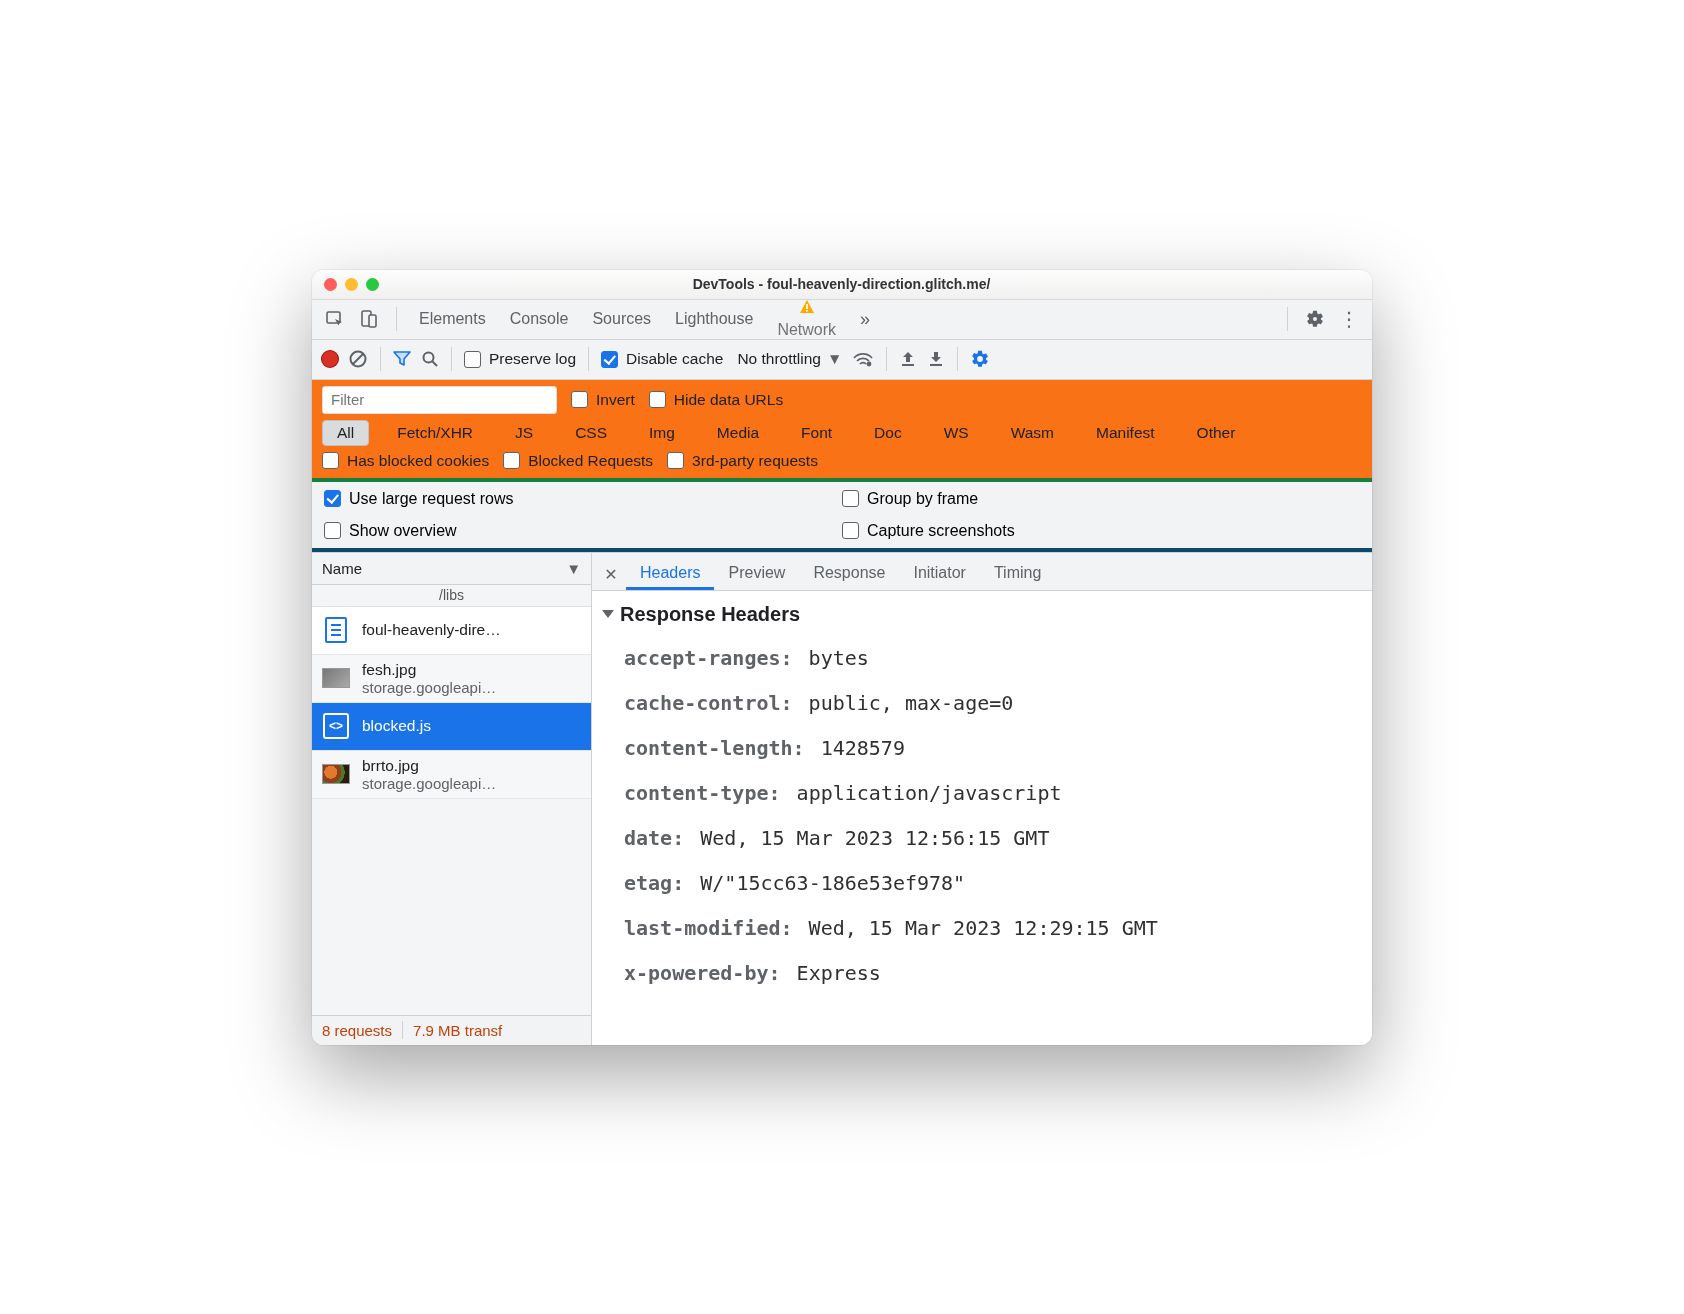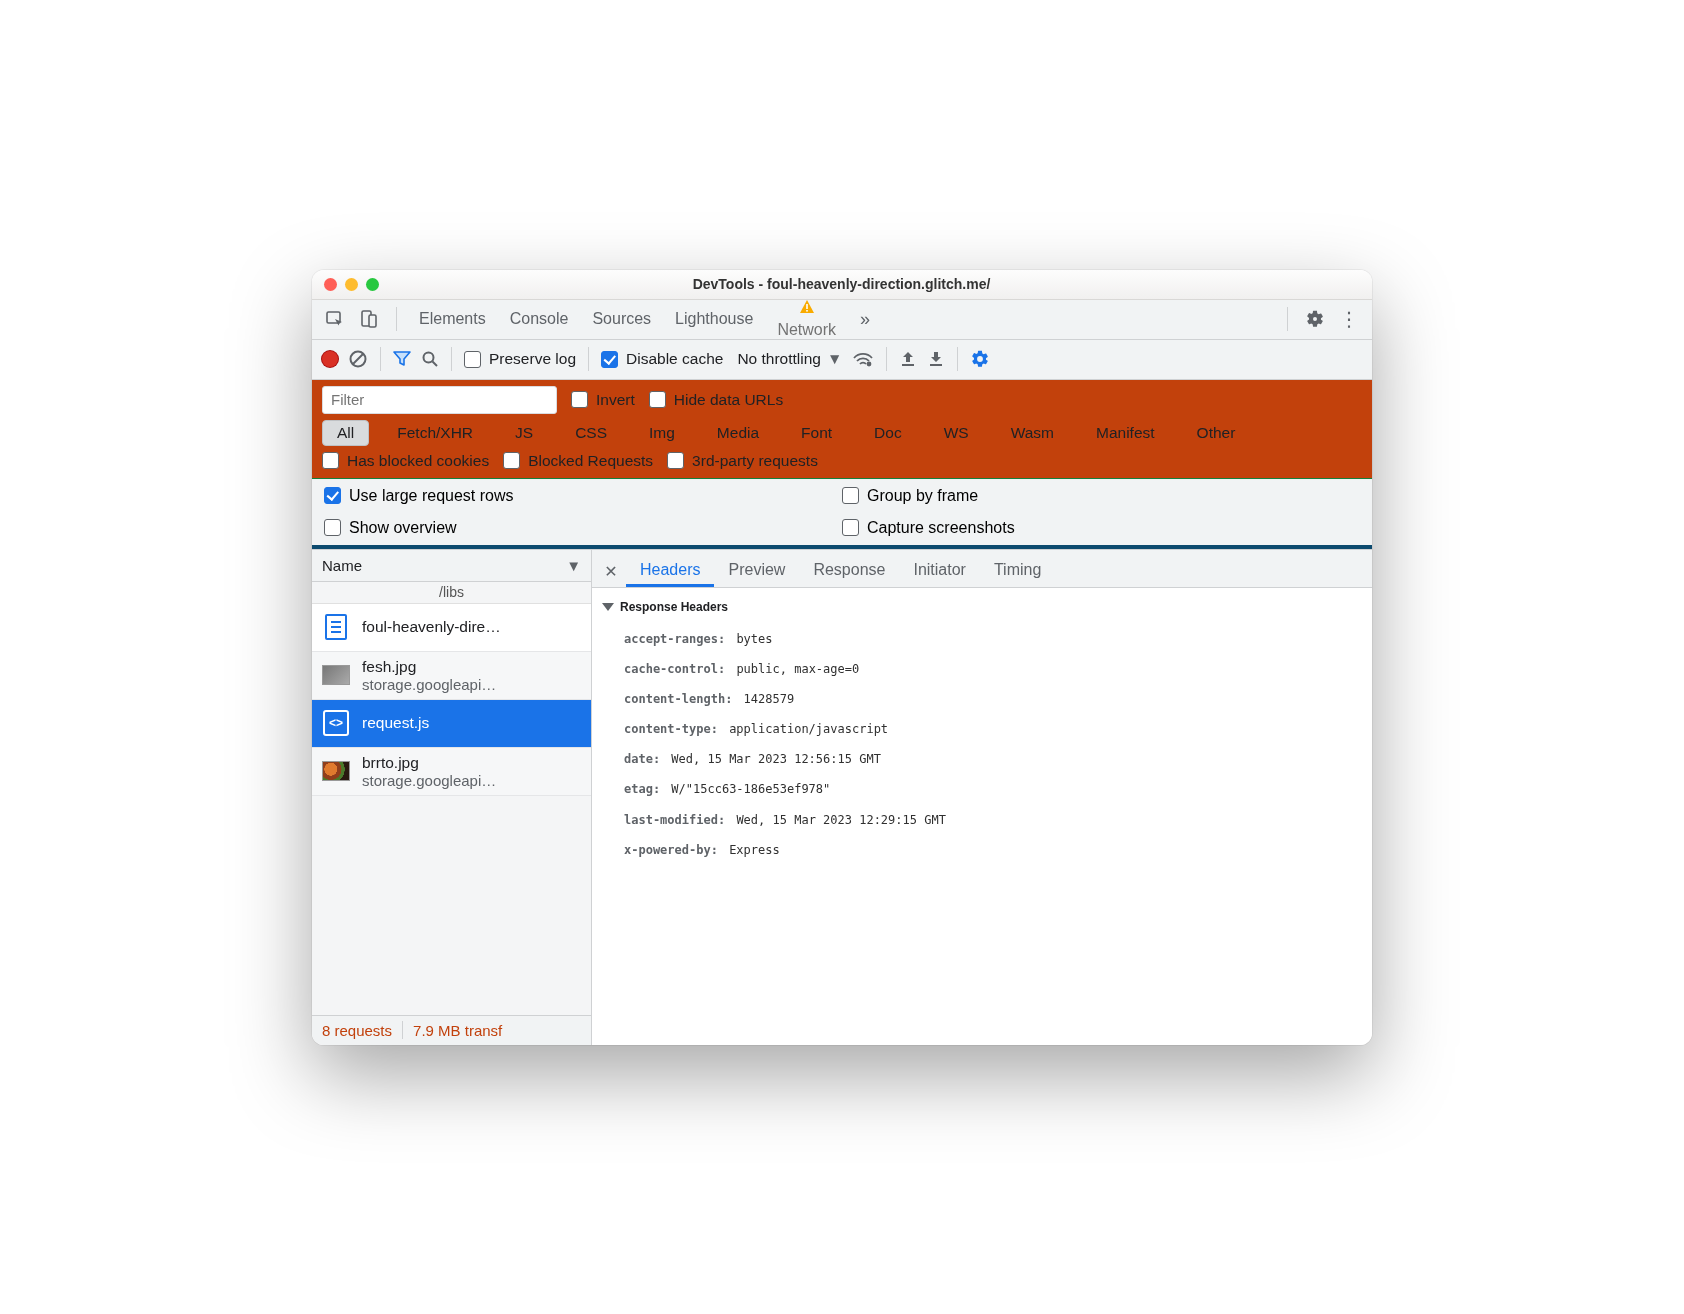--- a/index.html
+++ b/index.html
@@ -64,22 +64,22 @@
     color:#202124;
   }
   .record { width:16px; height:16px; background:#d93025; border-radius:50%; box-shadow:0 0 0 1px #a50e0e;}
   .toolbar .tsep { width:1px; height:24px; background:#cfd1d3; margin: 0 2px;}
   .checkbox { width:17px; height:17px; border:1.5px solid #5f6368; border-radius:3px; display:inline-flex; align-items:center; justify-content:center; background:#fff;}
   .checkbox.checked { background:#1a73e8; border-color:#1a73e8; }
   .checkbox.checked::after { content:""; width:5px; height:9px; border:solid #fff; border-width:0 2.2px 2.2px 0; transform: rotate(40deg) translate(-0.5px,-1px);}
   .label-cb { display:flex; align-items:center; gap:8px; cursor:pointer;}
   
   .filterblock {
-    background:#c2410c;
-    border-bottom:1px solid #15803d;
+    background:#f97316;
+    border-bottom:4px solid #15803d;
     padding: 6px 10px 8px 10px;
     font-size: 15.5px;
     color:#202124;
   }
   .filterrow { display:flex; align-items:center; gap:14px; flex-wrap:wrap; margin-bottom:6px;}
   .filter-input {
     width: 235px; height:28px; border:1px solid #dadce0; background:#fff;
     border-radius:3px; padding:0 8px; font-size:15px; color:#5f6368;
   }
   .chip { padding:3px 14px; border-radius:4px; cursor:pointer;}
@@ -119,21 +119,21 @@
   .imgthumb.food { background: radial-gradient(circle at 30% 40%, #e07a2e 0 30%, #913e1b 31% 50%, #4b7a2a 51% 65%, #2a1a10 66% 100%);}
   
   .right { flex:1; display:flex; flex-direction:column; overflow:hidden;}
   .dtabs {
     height:38px; border-bottom:1px solid #cfd1d3; display:flex; align-items:flex-end; padding:0 6px; gap:2px;
     font-size:16px; color:#5f6368; background:#f1f3f4;
   }
   .dtabs .close { width:26px; display:flex; align-items:center; justify-content:center; color:#5f6368; padding-bottom:6px;}
   .dtabs .dtab { padding:8px 14px 8px 14px; cursor:pointer;}
   .dtabs .dtab.active { color:#1a73e8; border-bottom:3px solid #1a73e8; padding-bottom:5px; font-weight:500;}
-  .headers { flex:1; overflow:auto; padding: 8px 0 2px 8px; font-size:12px; background:#fff;}
+  .headers { flex:1; overflow:auto; padding: 8px 0 2px 8px; font-size:20px; background:#fff;}
   .section-title { font-weight:700; color:#202124; display:flex; align-items:center; gap:6px; padding:4px 0 10px 2px;}
   .tri { width:0; height:0; border-left:6px solid transparent; border-right:6px solid transparent; border-top:8px solid #5f6368;}
   .kv { padding: 4px 0 4px 24px; line-height:1.85;}
   .kv .k { font-family: ui-monospace, Menlo, monospace; font-weight:700; color:#5f6368;}
   .kv .v { font-family: ui-monospace, Menlo, monospace; color:#303030; margin-left:4px;}
   
   .status { height:30px; border-top:1px solid #cfd1d3; display:flex; align-items:center; font-size:15px; color:#c2410c; padding:0 10px; background:#f1f3f4;}
   .status .ssep { width:1px; height:18px; background:#cfd1d3; margin:0 10px;}
 </style>
 </head>
@@ -338,21 +338,21 @@
             <div class="texts">
               <div class="fname">fesh.jpg</div>
               <div class="fsub">storage.googleapi…</div>
             </div>
           </div>
           <div class="row selected">
             <div class="thumb">
               <div class="jsicon">&lt;&gt;</div>
             </div>
             <div class="texts">
-              <div class="fname">request.js</div>
+              <div class="fname">blocked.js</div>
             </div>
           </div>
           <div class="row">
             <div class="thumb">
               <div class="imgthumb food"></div>
             </div>
             <div class="texts">
               <div class="fname">brrto.jpg</div>
               <div class="fsub">storage.googleapi…</div>
             </div>

